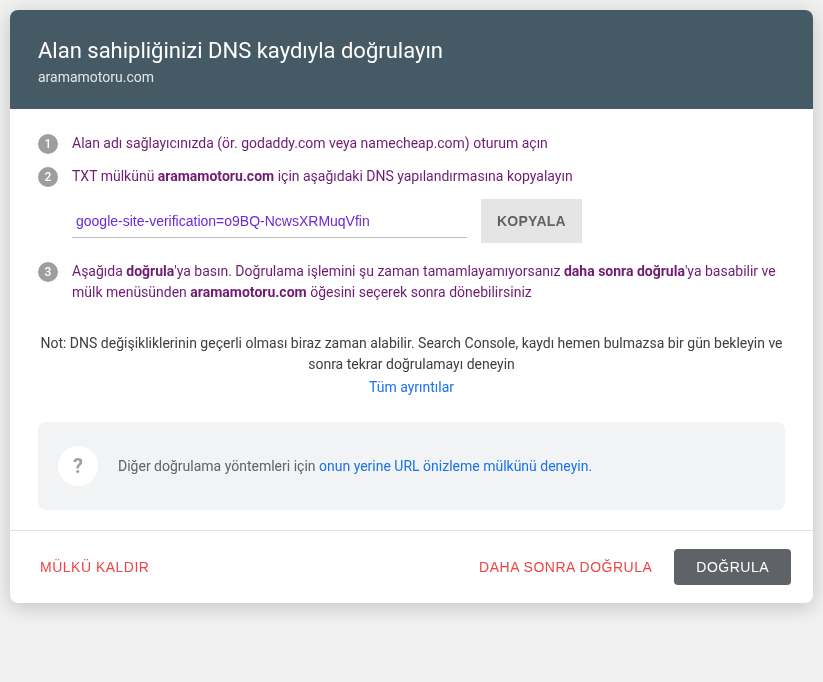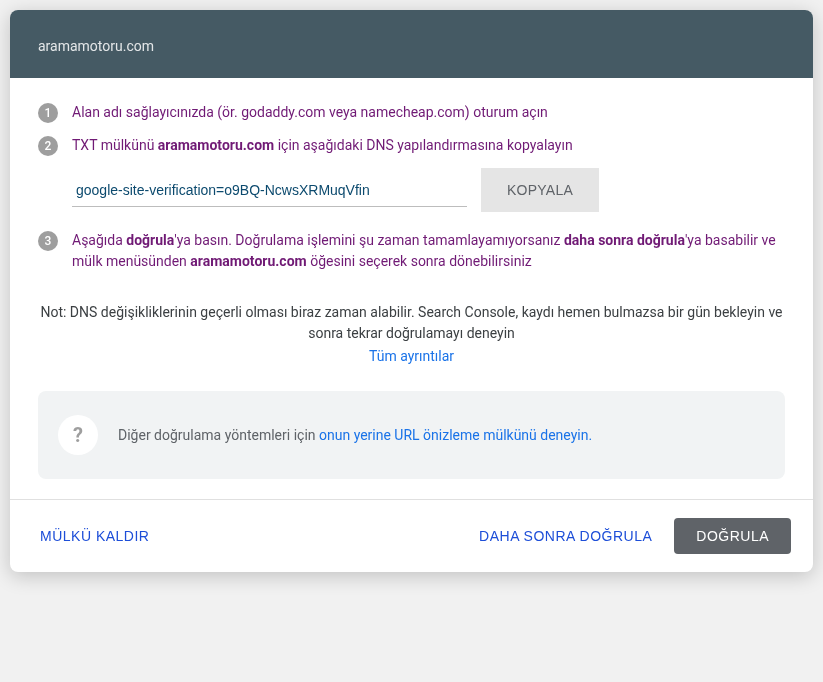--- a/index.html
+++ b/index.html
@@ -75,31 +75,31 @@
       align-items: center;
       margin-top: 8px;
       margin-bottom: 18px;
       margin-left: 34px;
     }
     .txt-record-input {
       border: none;
       border-bottom: 1px solid #bdbdbd;
       padding: 8px 4px;
       font-size: 14px;
-      color: #0c4a6e;
+      color: #6d28d9;
       width: 395px;
       background: transparent;
       outline: none;
     }
     .copy-button {
       background: #e5e5e5;
       border: none;
-      padding: 14px 26px;
-      font-size: 14px;
-      font-weight: 400;
+      padding: 14px 16px;
+      font-size: 14px;
+      font-weight: 700;
       color: #5f6368;
       cursor: pointer;
       margin-left: 14px;
       letter-spacing: 0.25px;
     }
     .note-section {
       margin-top: 30px;
       font-size: 14px;
       color: #3c4043;
       line-height: 1.5;
@@ -166,21 +166,21 @@
     .footer-right {
       display: flex;
       align-items: center;
       gap: 14px;
     }
     .text-button {
       background: transparent;
       border: none;
       font-size: 14px;
       font-weight: 500;
-      color: #1d4ed8;
+      color: #ef4444;
       cursor: pointer;
       padding: 8px 8px;
       letter-spacing: 0.5px;
     }
     .primary-button {
       background: #5f6368;
       border: none;
       border-radius: 4px;
       font-size: 14px;
       font-weight: 500;
@@ -188,20 +188,21 @@
       cursor: pointer;
       padding: 10px 22px;
       letter-spacing: 0.5px;
     }
   </style>
 </head>
 <body>
 
 <div class="modal">
   <div class="modal-header">
+    <h1 class="modal-title">Alan sahipliğinizi DNS kaydıyla doğrulayın</h1>
     <div class="modal-subtitle">aramamotoru.com</div>
   </div>
 
   <div class="modal-body">
 
     <div class="step">
       <div class="step-number">1</div>
       <div class="step-text">Alan adı sağlayıcınızda (ör. godaddy.com veya namecheap.com) oturum açın</div>
     </div>
 

